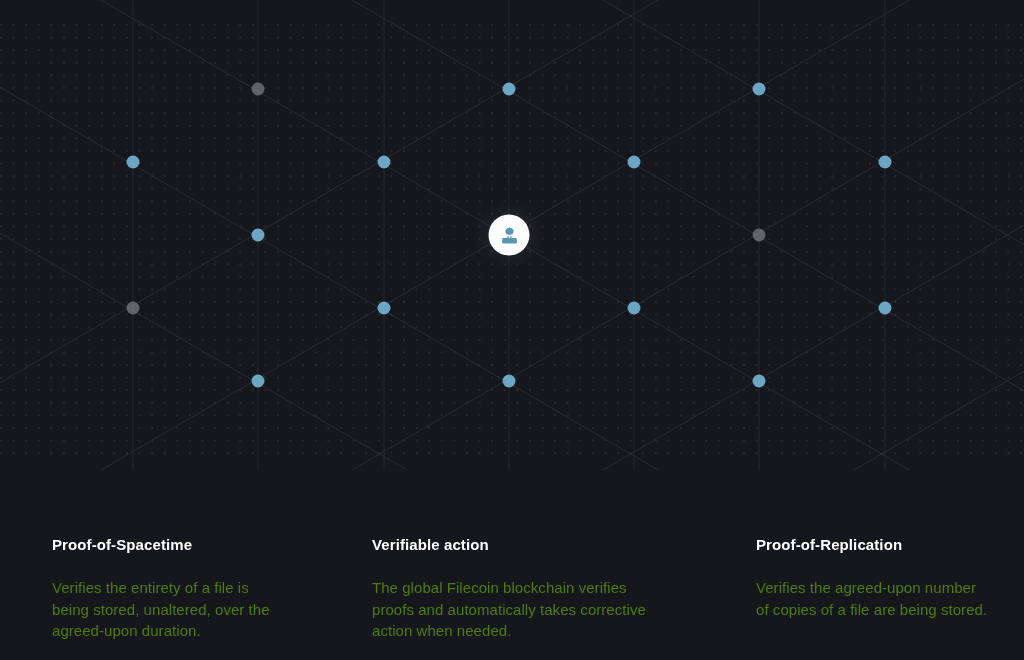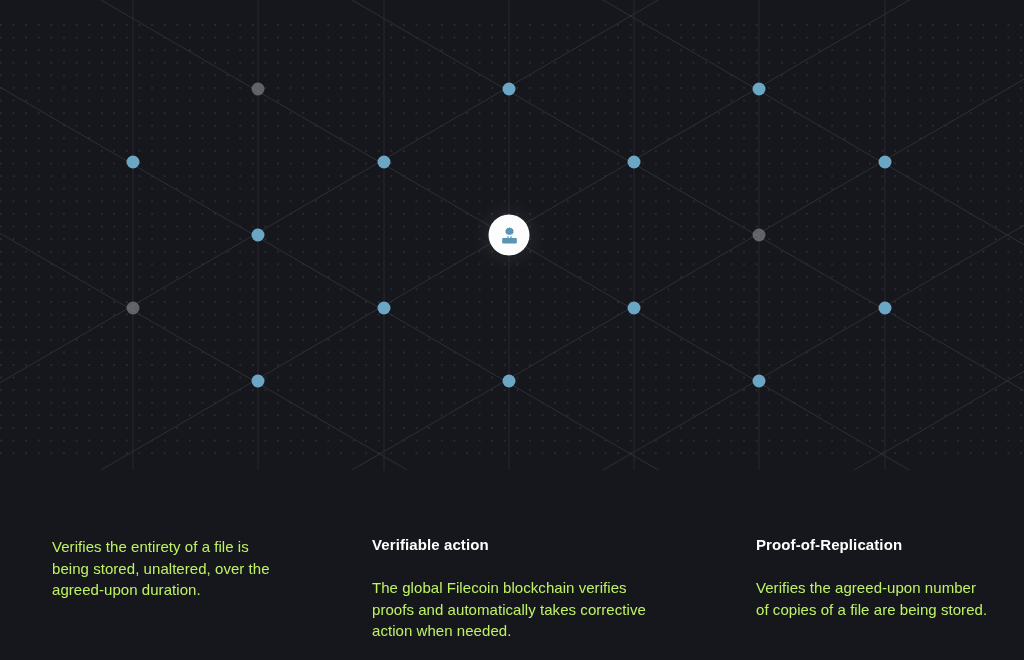--- a/index.html
+++ b/index.html
@@ -107,21 +107,21 @@
   .card-title {
     font-size: 15px;
     font-weight: bold;
     color: #ffffff;
     letter-spacing: 0.1px;
     margin: 0 0 23px 0;
     line-height: 18px;
   }
   .card-body {
     font-size: 15px;
-    color: #bef264;
+    color: #4d7c0f;
     line-height: 21.5px;
     margin: 0;
     letter-spacing: 0.05px;
   }
 </style>
 </head>
 <body>
 
 <div id="page">
 
@@ -180,20 +180,21 @@
           <rect x="9.4" y="12.9" width="1.5" height="2.2"></rect>
           <rect x="13.1" y="12.9" width="1.5" height="2.2"></rect>
         </g>
       </svg>
     </div>
   </div>
 
   <div id="cards">
 
     <div class="card c0">
+      <div class="card-title">Proof-of-Spacetime</div>
       <div class="card-body">Verifies the entirety of a file is being stored, unaltered, over the agreed-upon duration.</div>
     </div>
 
     <div class="card c2">
       <div class="card-title">Verifiable action</div>
       <div class="card-body">The global Filecoin blockchain verifies proofs and automatically takes corrective action when needed.</div>
     </div>
 
     <div class="card c1">
       <div class="card-title">Proof-of-Replication</div>

